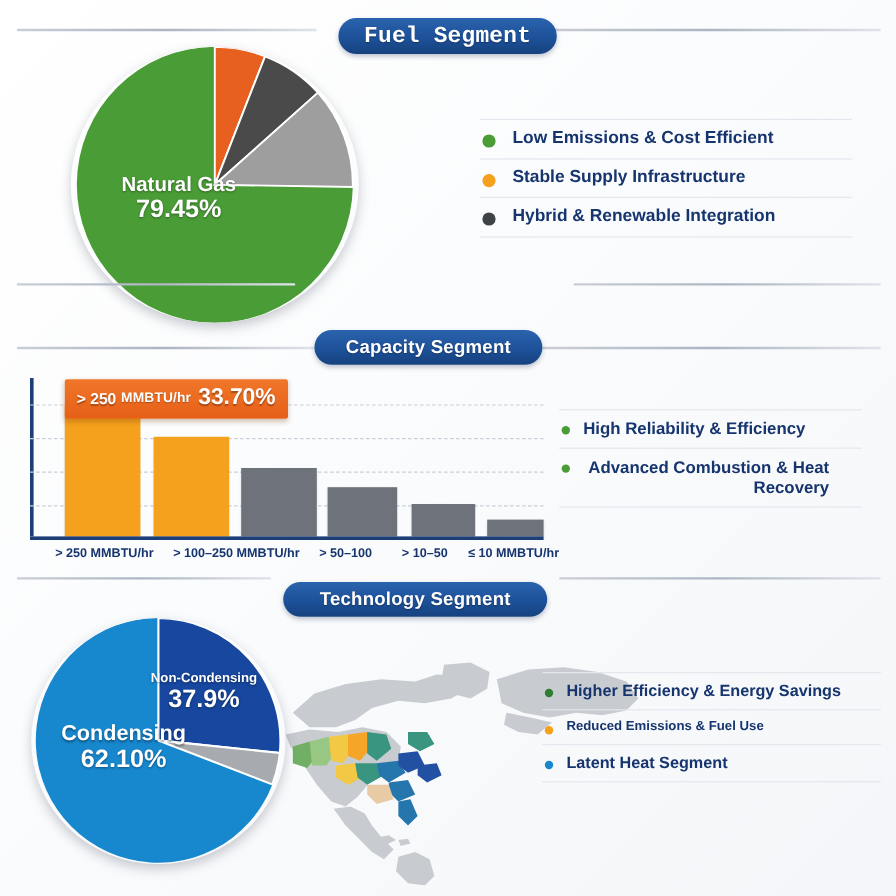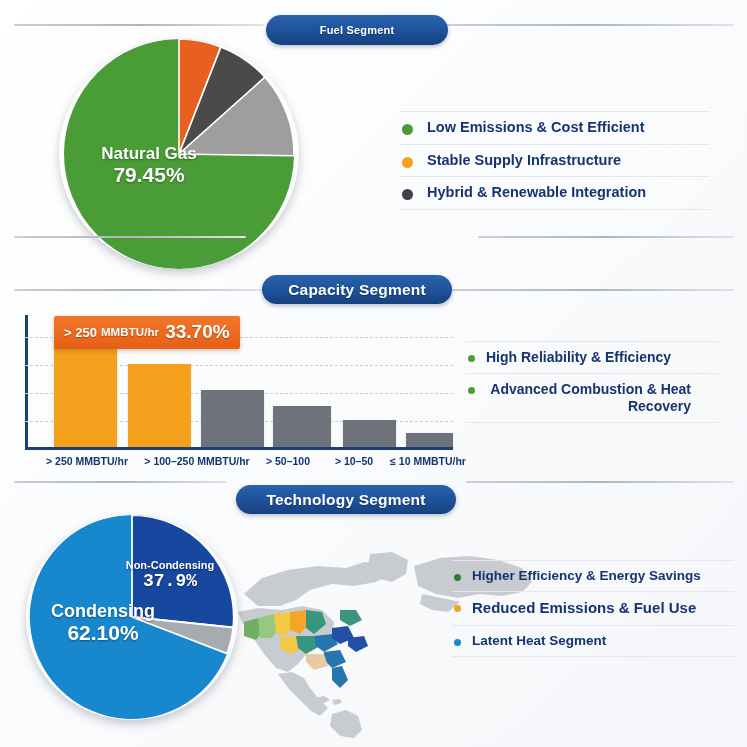--- a/index.html
+++ b/index.html
@@ -139,39 +139,39 @@
   }
 </style>
 </head>
 <body>
 
 <div id="page">
 
   <div class="rule" style="left:14px; top:24px; width:250px;"></div>
   <div class="rule" style="left:446px; top:24px; width:288px;"></div>
 
-  <div class="banner" style="left:266px; top:15px; width:182px; height:30px; font-size:11px;">
+  <div class="banner" style="left:282px; top:15px; width:182px; height:30px; font-size:19px;font-family:Liberation Mono, monospace;">
     <span>Fuel Segment</span>
   </div>
 
   <div class="pie-wrap" style="left:59px; top:39px; width:240px; height:230px;">
     <svg class="pie" width="240" height="230" viewBox="0 0 240 230">
 
       <path d="M120 115 L120 0 A115 115 0 1 0 235.0 116.8 Z" fill="#4a9d36"></path>
       <path d="M120 115 L120 0 A115 115 0 0 1 161.9 7.9 Z" fill="#e8601f" stroke="#ffffff" stroke-width="1.6"></path>
       <path d="M120 115 L161.9 7.9 A115 115 0 0 1 206.0 38.2 Z" fill="#4a4a4a" stroke="#ffffff" stroke-width="1.6"></path>
       <path d="M120 115 L206.0 38.2 A115 115 0 0 1 235.0 116.8 Z" fill="#9e9e9e" stroke="#ffffff" stroke-width="1.6"></path>
     </svg>
     <div class="pie-label" style="left:10px; top:105px; width:160px;">
       <span class="nm" style="font-size:17px;">Natural Gas</span>
       <span class="pc" style="font-size:21px;">79.45%</span>
     </div>
   </div>
 
-  <div class="legend" style="left:400px; top:99px; width:310px;margin-top:12px;">
+  <div class="legend" style="left:400px; top:99px; width:310px;">
     <div class="legend-row">
       <span class="dot" style="width:11px;height:11px;background:#4a9d36;margin-right:14px;"></span>
       <span class="legend-text" style="font-size:14.5px;">Low Emissions &amp; Cost Efficient</span>
     </div>
     <div class="legend-row">
       <span class="dot" style="width:11px;height:11px;background:#f5a11d;margin-right:14px;"></span>
       <span class="legend-text" style="font-size:14.5px;">Stable Supply Infrastructure</span>
     </div>
     <div class="legend-row">
       <span class="dot" style="width:11px;height:11px;background:#3f4246;margin-right:14px;"></span>
@@ -280,32 +280,32 @@
       <path d="M106 102 L106 0 A102 102 0 1 0 201.0 138.7 Z" fill="#1787ce"></path>
       <path d="M106 102 L106 0 A102 102 0 0 1 207.2 112.5 Z" fill="#17479e" stroke="#ffffff" stroke-width="1.8"></path>
       <path d="M106 102 L207.2 112.5 A102 102 0 0 1 201.0 138.7 Z" fill="#a7abb0" stroke="#ffffff" stroke-width="1.8"></path>
     </svg>
     <div class="pie-label" style="left:2px; top:86px; width:150px;">
       <span class="nm" style="font-size:18px;">Condensing</span>
       <span class="pc" style="font-size:21px;">62.10%</span>
     </div>
     <div class="pie-label" style="left:94px; top:44px; width:100px;">
       <span class="nm" style="font-size:11px;">Non-Condensing</span>
-      <span class="pc" style="font-size:18px;font-family:Liberation Mono, monospace;">37.9%</span>
+      <span class="pc" style="font-size:21px;">37.9%</span>
     </div>
   </div>
 
   <div class="legend" style="left:452px; top:560px; width:282px;">
     <div class="legend-row">
       <span class="dot" style="width:7px;height:7px;background:#2e7d32;margin-right:11px;margin-top:6px;"></span>
       <span class="legend-text" style="font-size:13.5px;">Higher Efficiency &amp; Energy Savings</span>
     </div>
     <div class="legend-row">
       <span class="dot" style="width:7px;height:7px;background:#f5a11d;margin-right:11px;margin-top:6px;"></span>
-      <span class="legend-text" style="font-size:15px;">Reduced Emissions &amp; Fuel Use</span>
+      <span class="legend-text" style="font-size:11px;">Reduced Emissions &amp; Fuel Use</span>
     </div>
     <div class="legend-row">
       <span class="dot" style="width:7px;height:7px;background:#1787ce;margin-right:11px;margin-top:6px;"></span>
       <span class="legend-text" style="font-size:13.5px;">Latent Heat Segment</span>
     </div>
   </div>
 
 </div>
 
 </body></html>

